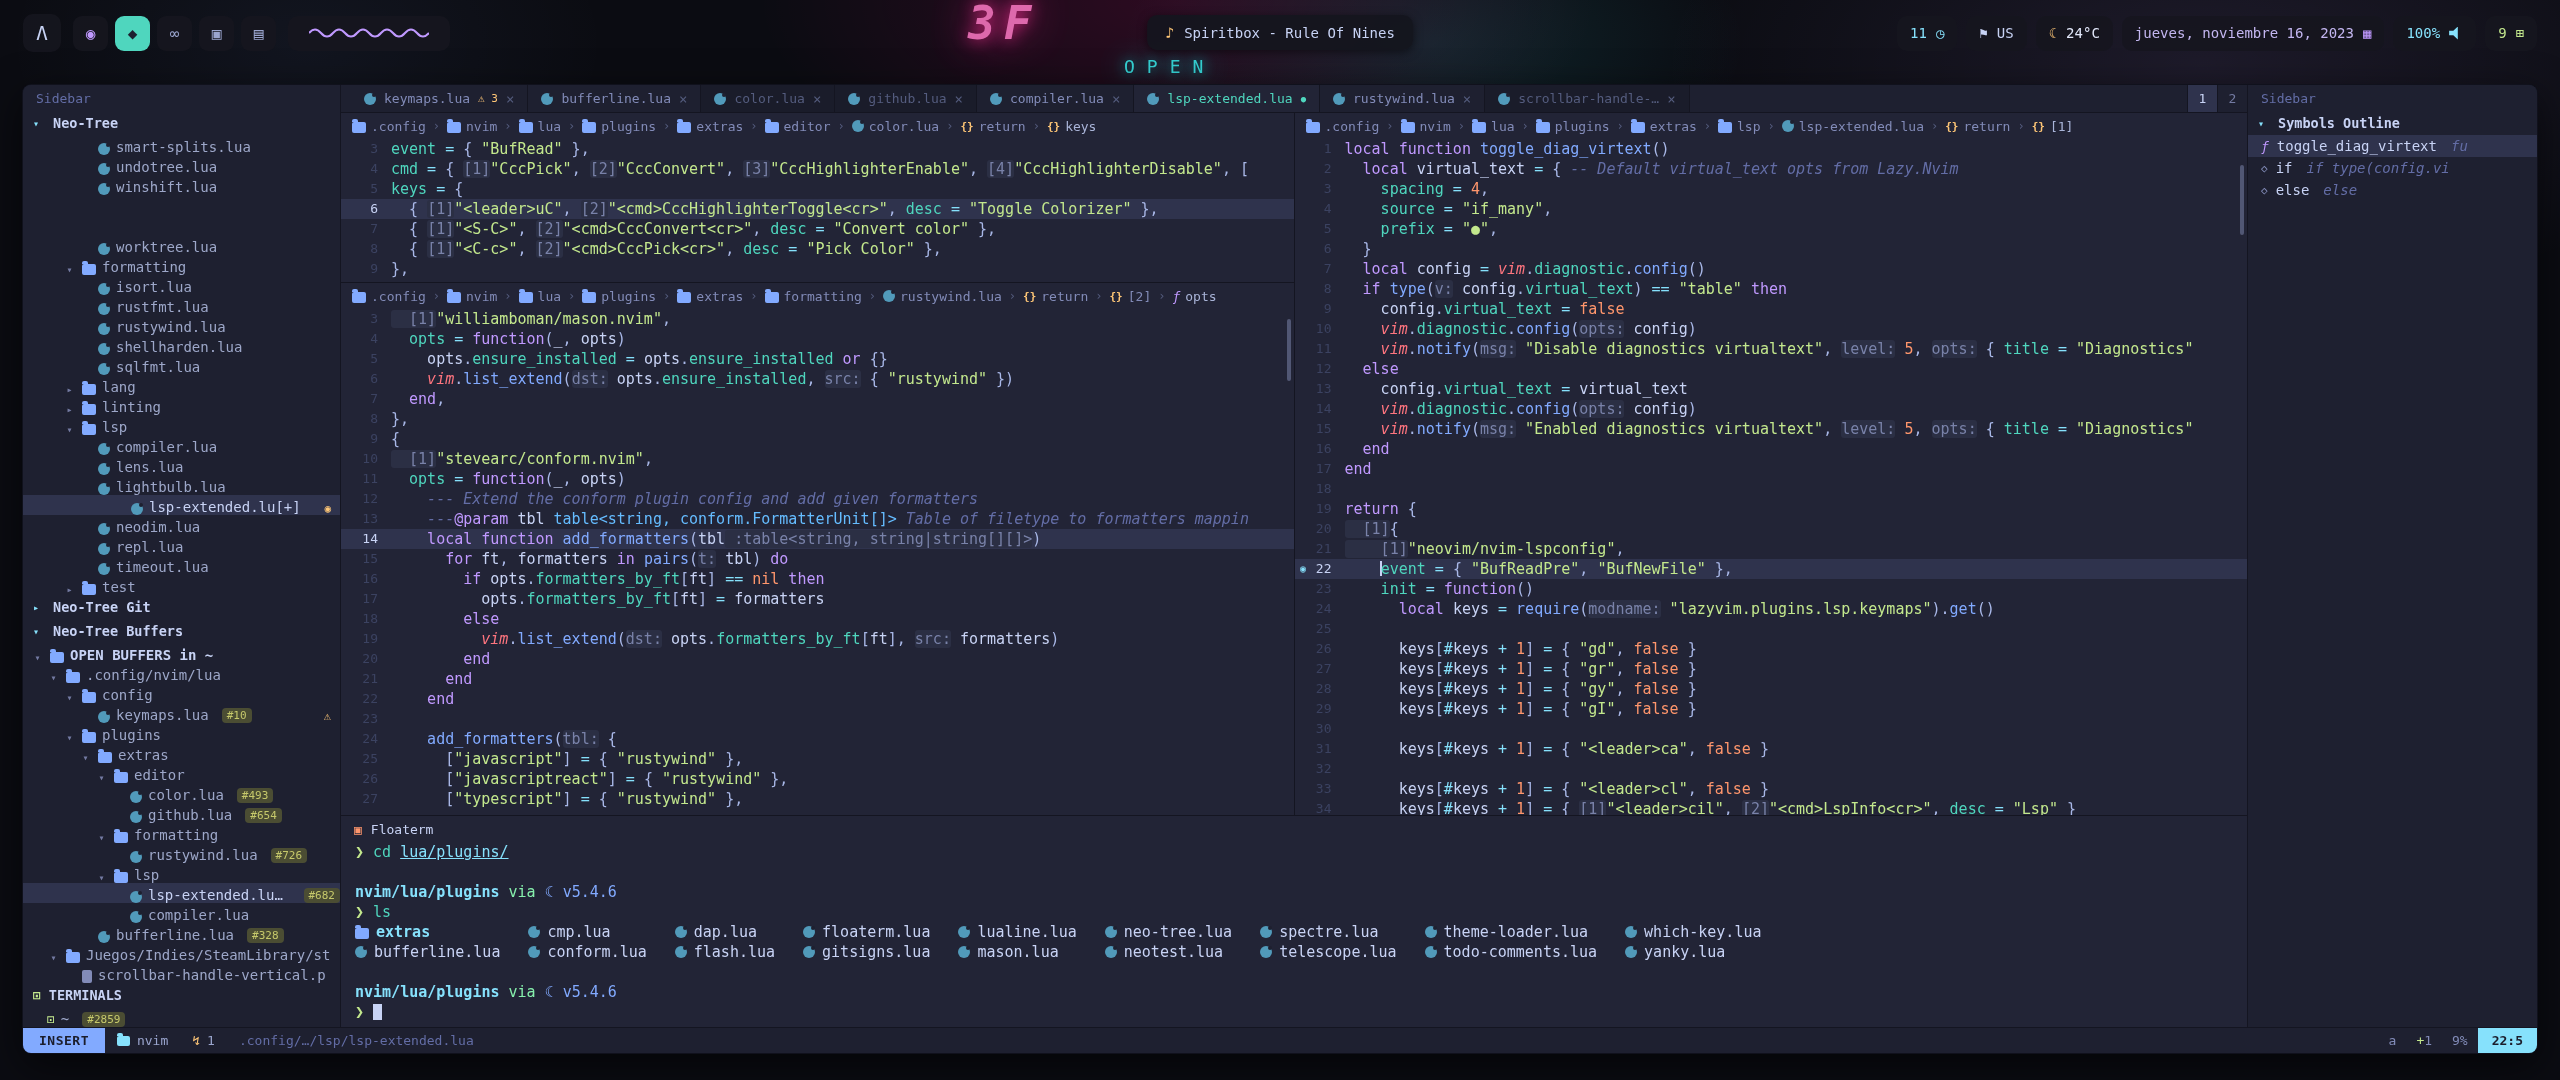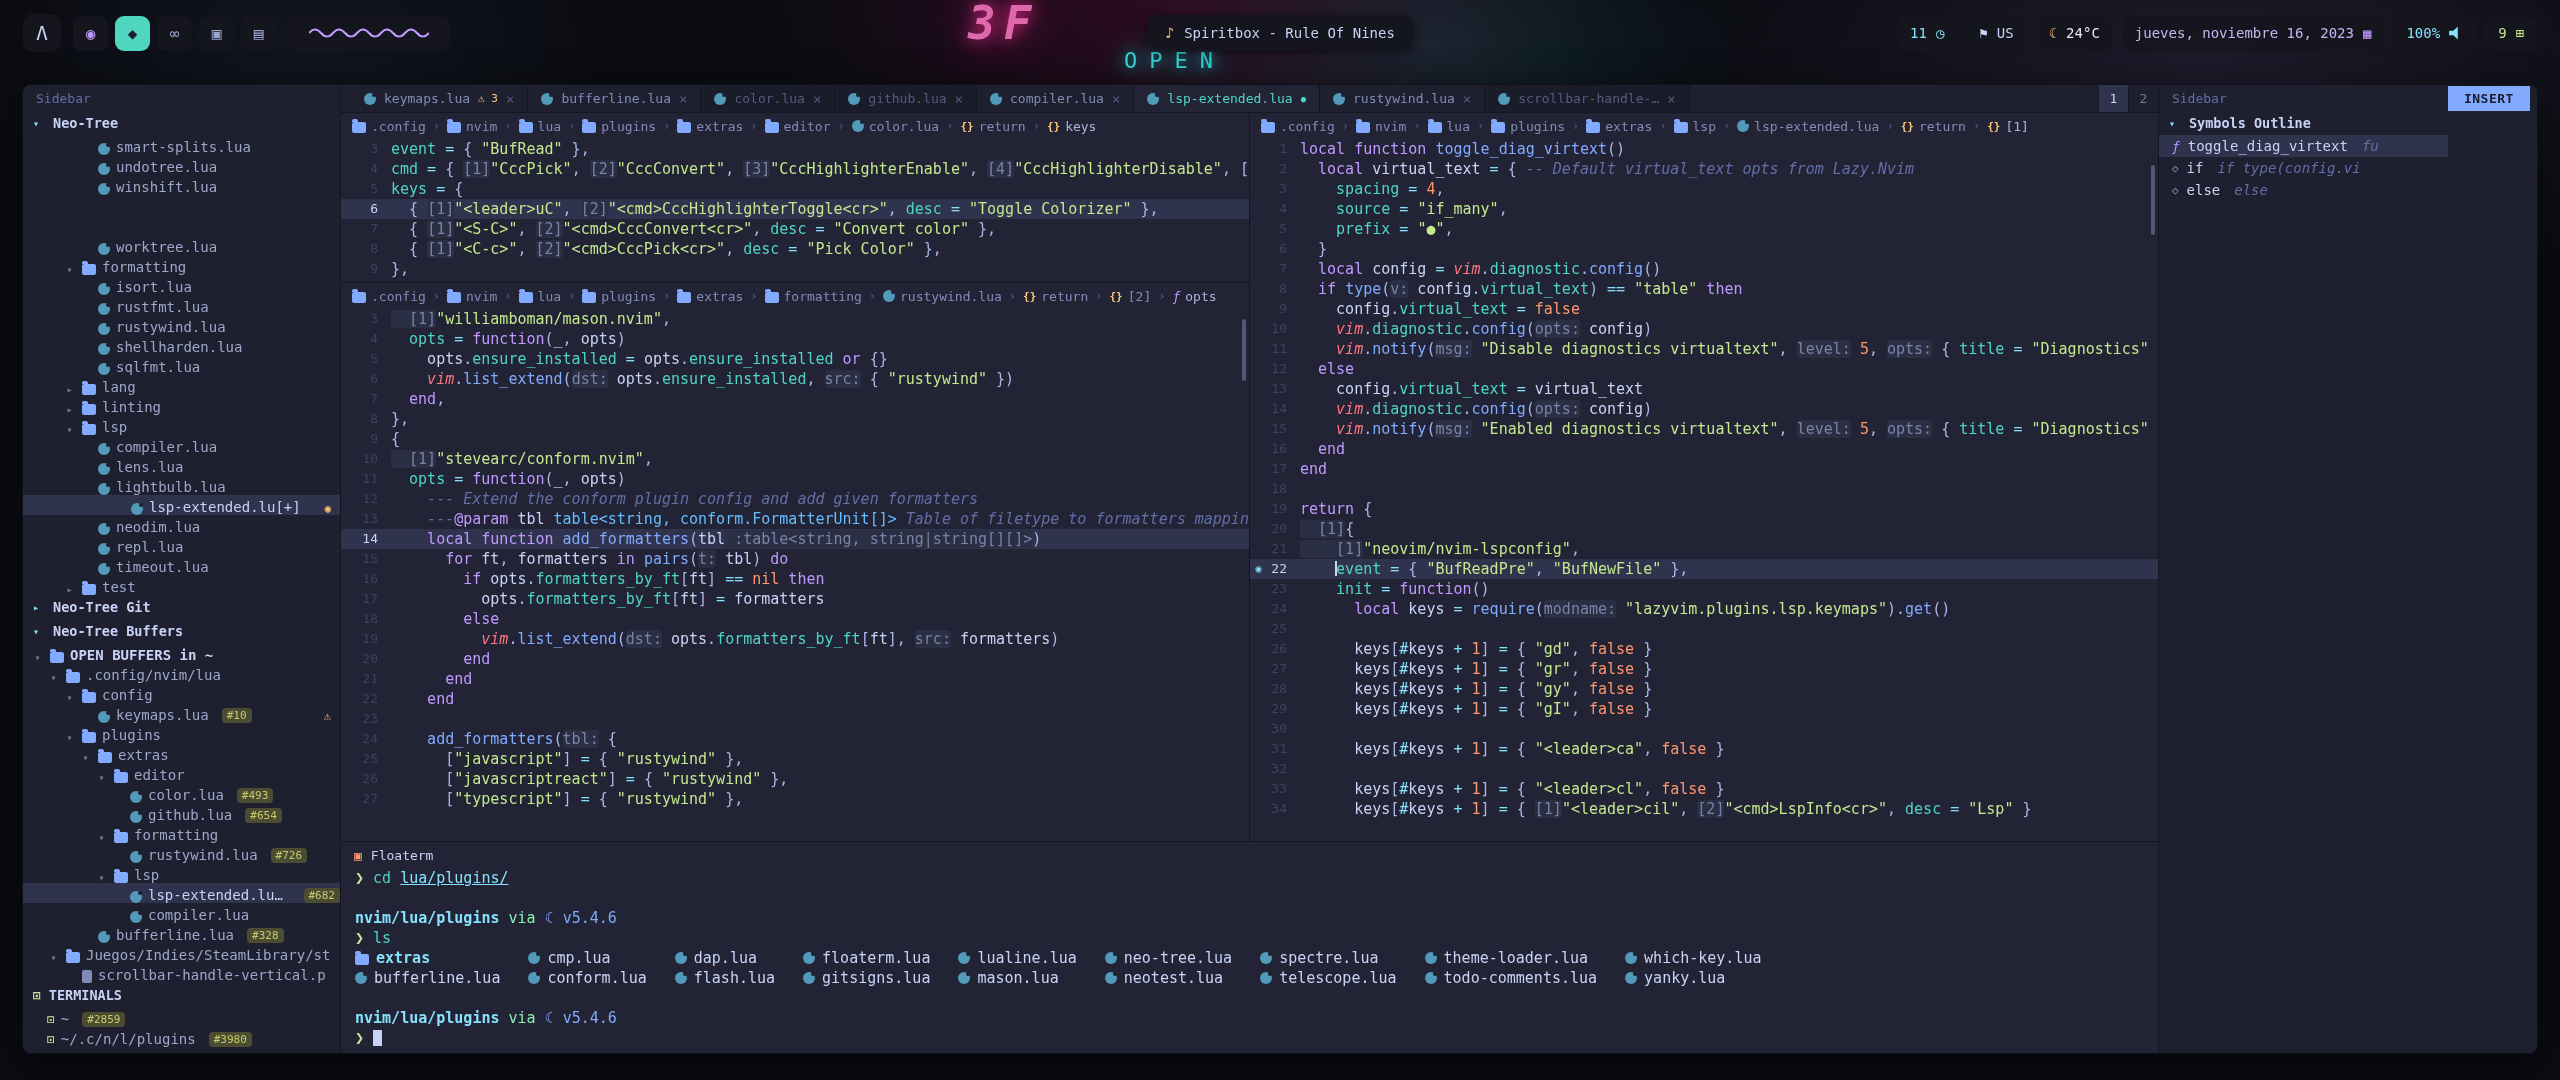--- a/index.html
+++ b/index.html
@@ -5,35 +5,35 @@
 *{margin:0;padding:0;box-sizing:border-box}
 html,body{width:2560px;height:1080px;overflow:hidden;background:#0b0c12;font-family:"DejaVu Sans Mono",monospace;color:#c8d3f5;position:relative}
 
 .wallpaper{position:absolute;inset:0;background:
  radial-gradient(700px 320px at 46% 0%,rgba(255,0,124,.14),transparent 60%),
  radial-gradient(520px 260px at 56% 4%,rgba(45,226,230,.12),transparent 60%),
  radial-gradient(900px 420px at 86% 6%,rgba(192,153,255,.10),transparent 60%),
  radial-gradient(500px 300px at 12% 4%,rgba(130,170,255,.06),transparent 60%),
  #0b0c12}
 .neon-top{position:absolute;left:968px;top:-4px;font-size:46px;font-weight:bold;font-style:italic;letter-spacing:8px;color:#ff7ac6;text-shadow:0 0 16px #ff2e97,0 0 44px #ff2e97;opacity:.85}
-.neon-sign{position:absolute;left:1124px;top:48px;font-size:22px;letter-spacing:12px;color:#38e8e8;text-shadow:0 0 14px #00cfcf,0 0 30px #00cfcf;opacity:.9}
+.neon-sign{position:absolute;left:1124px;top:56px;font-size:18px;letter-spacing:12px;color:#38e8e8;text-shadow:0 0 14px #00cfcf,0 0 30px #00cfcf;opacity:.9}
 
 .topbar{position:absolute;left:0;top:0;width:100%;height:66px;display:flex;align-items:center;padding:0 23px;gap:12px;z-index:3}
 .logo-btn{width:38px;height:38px;border-radius:10px;background:rgba(22,22,30,.92);display:flex;align-items:center;justify-content:center;font-size:19px;color:#c8d3f5}
 .quick{display:flex;gap:7px}
 .qbtn{width:35px;height:35px;border-radius:9px;display:flex;align-items:center;justify-content:center;font-size:16px}
 .search-pill{width:162px;height:35px;border-radius:10px;background:rgba(22,22,30,.92);display:flex;align-items:center;justify-content:center}
 .music-pill{position:absolute;left:50%;transform:translateX(-50%);top:15px;height:35px;border-radius:10px;background:rgba(20,21,30,.94);display:flex;align-items:center;gap:10px;padding:0 18px;font-size:14px;color:#c8d3f5;box-shadow:0 2px 10px rgba(0,0,0,.5)}
 .music-pill .note{color:#ffc777;font-size:15px}
 .topbar-right{margin-left:auto;display:flex;gap:9px;align-items:center}
 .pill{height:35px;border-radius:10px;background:rgba(22,22,30,.92);display:flex;align-items:center;gap:9px;padding:0 13px;font-size:14px}
 .pic{font-size:14px}
 .vol-ic{width:14px;height:13px;display:inline-block;clip-path:polygon(0 32%,30% 32%,62% 0,62% 100%,30% 68%,0 68%)}
 
-.window{position:absolute;left:23px;right:23px;top:85px;bottom:27px;background:#1e2030;border-radius:8px;overflow:hidden;display:flex;flex-direction:row;box-shadow:0 0 0 1px #10111c,0 12px 40px rgba(0,0,0,.6);z-index:2}
+.window{position:absolute;left:23px;right:23px;top:85px;bottom:27px;background:#1e2030;border-radius:8px;overflow:hidden;display:flex;flex-direction:column;box-shadow:0 0 0 1px #10111c,0 12px 40px rgba(0,0,0,.6);z-index:2}
 .win-body{flex:1;display:flex;min-height:0}
 .main{flex:1;display:flex;flex-direction:column;min-width:0}
 
 .sb-left{width:318px;background:#1e2030;border-right:1px solid #141521;display:flex;flex-direction:column;overflow:hidden;flex:none}
 .sb-right{width:290px;background:#1e2030;border-left:1px solid #141521;overflow:hidden;flex:none}
 .winbar{height:26px;display:flex;align-items:center;padding:0 13px;color:#636da6;font-size:13px;flex:none}
 .sect{height:24px;display:flex;align-items:center;gap:8px;padding:0 10px;color:#c8d3f5;font-weight:bold;font-size:13.5px;flex:none}
 .sect .ar{color:#86e1fc;font-size:10px;width:12px}
 .term-hdr-ic{color:#c3e88d;font-size:13px}
 .trow{height:20px;display:flex;align-items:flex-end;gap:6px;font-size:14px;color:#9da7c9;white-space:nowrap;overflow:hidden}

